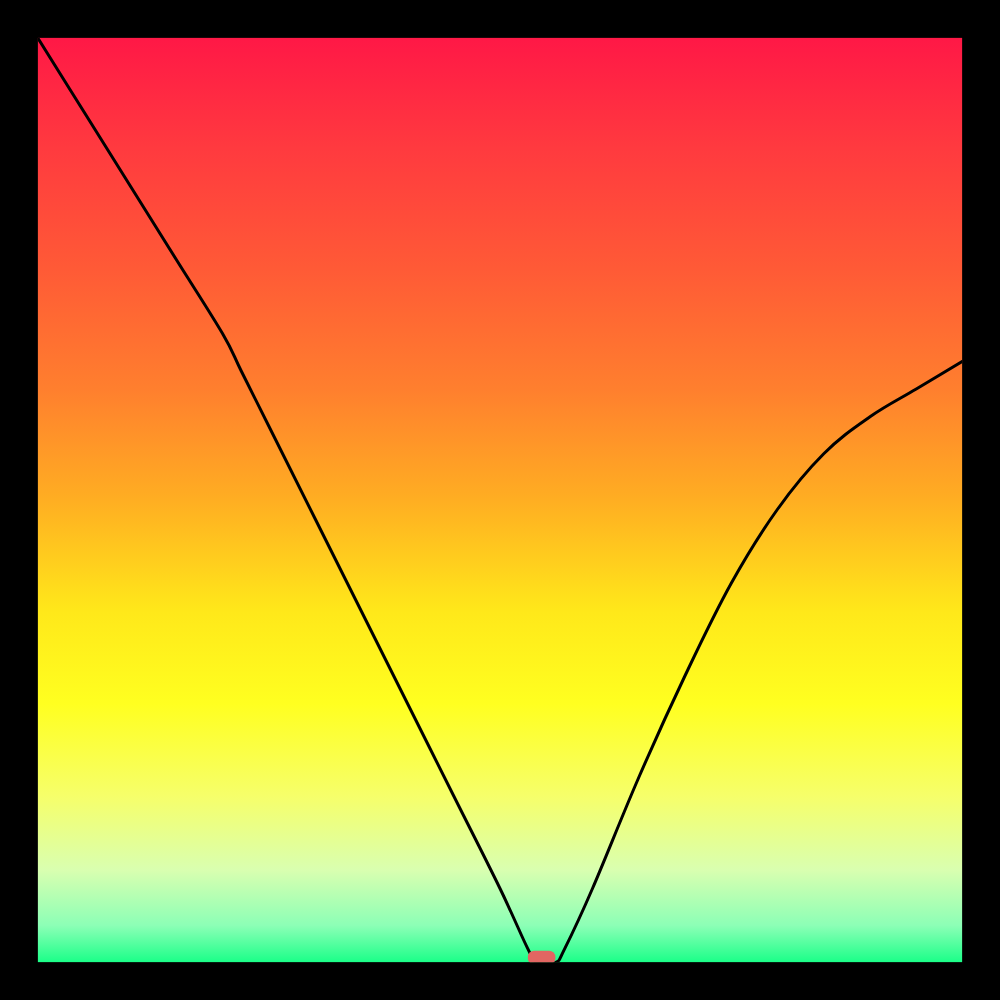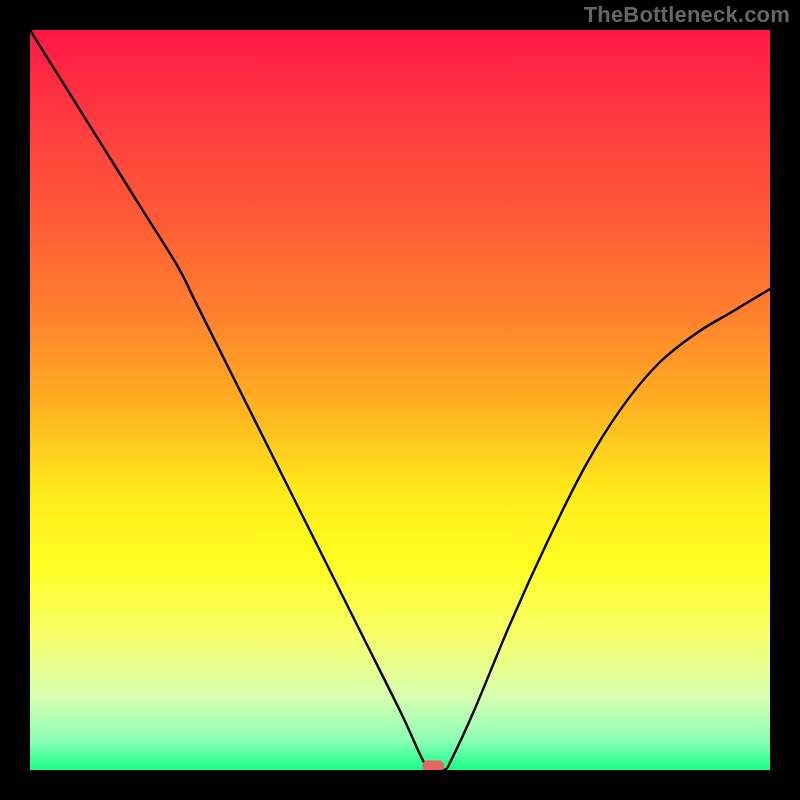--- a/index.html
+++ b/index.html
@@ -49,21 +49,20 @@
     stroke-linecap: round;
   }
   .pill {
     fill: #e26662;
   }
 </style>
 </head>
 <body>
 
 <div class="stage">
-  <div class="watermark">TheBottleneck.com</div>
 
   <div class="plot">
     <svg id="plot-svg" viewBox="0 0 740 740" preserveAspectRatio="none">
       <defs>
         <linearGradient id="bg-grad" x1="0" y1="0" x2="0" y2="1">
             <stop offset="0.0%" stop-color="#ff1846"></stop>
             <stop offset="12.0%" stop-color="#ff3a3f"></stop>
             <stop offset="25.0%" stop-color="#ff5a36"></stop>
             <stop offset="38.0%" stop-color="#ff7f2e"></stop>
             <stop offset="50.0%" stop-color="#ffae22"></stop>

